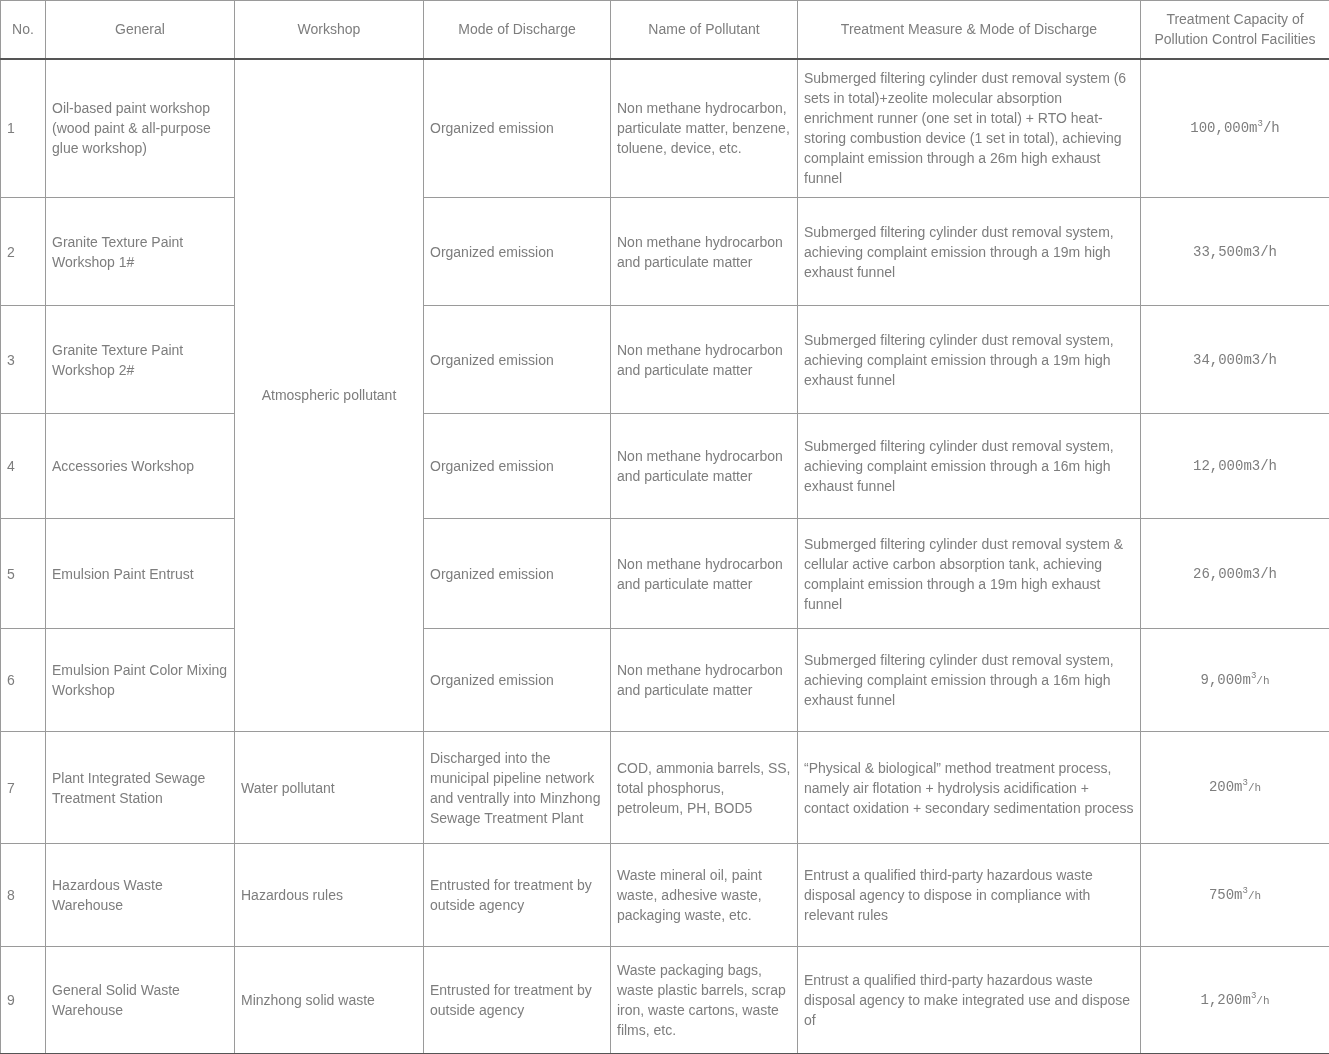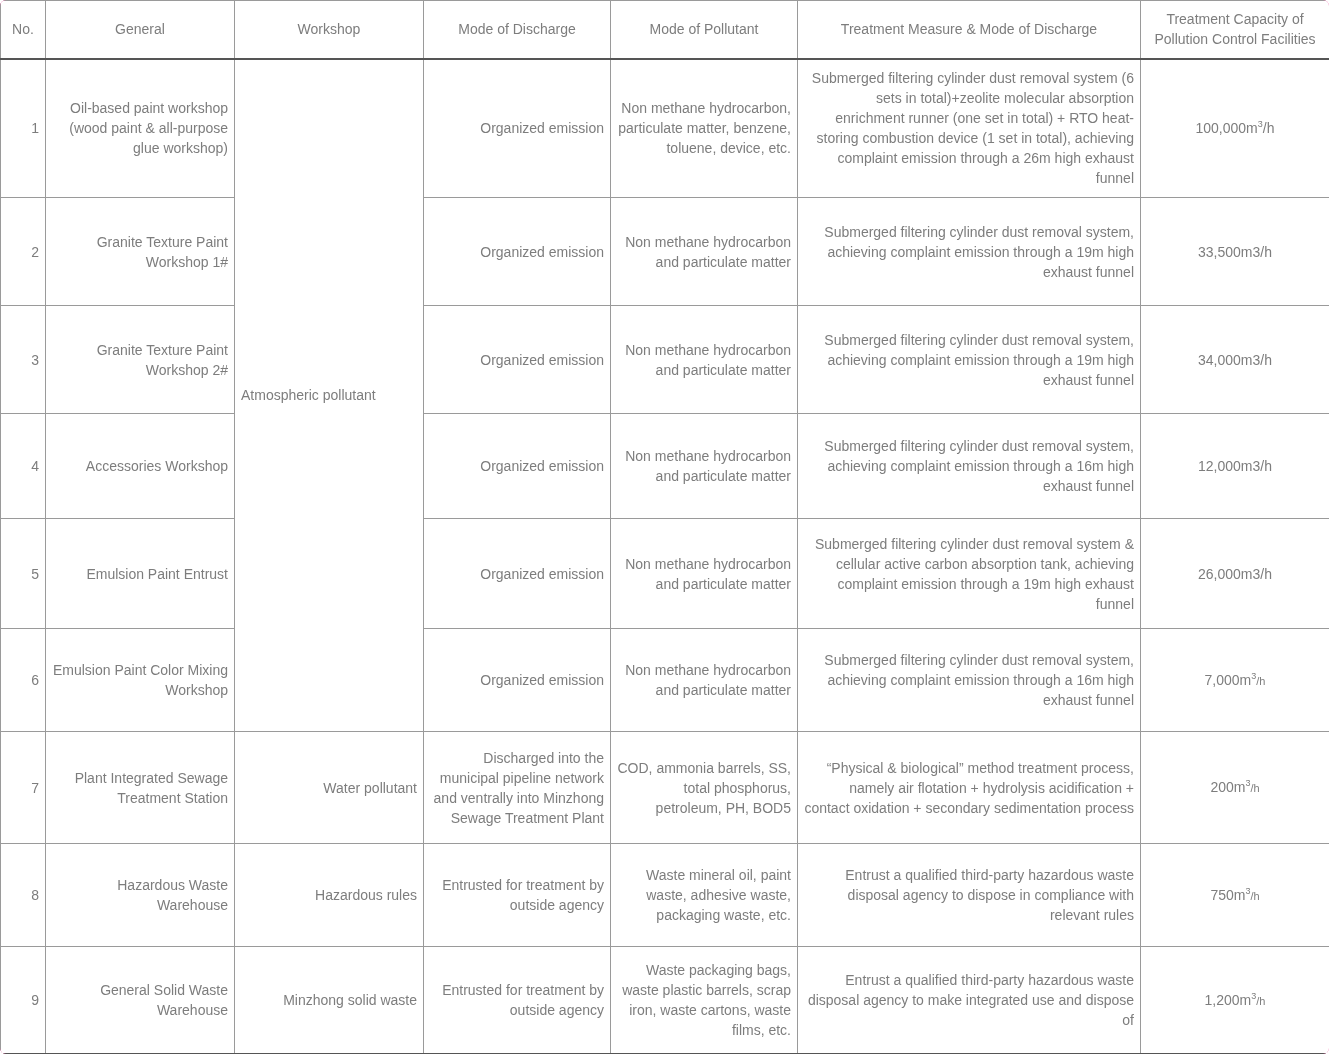--- a/index.html
+++ b/index.html
@@ -1,27 +1,27 @@
 <!DOCTYPE html>
 <html><head>
 <meta charset="utf-8">
 <style>
   html,body{margin:0;padding:0;background:#ffffff;}
   body{font-family:"Liberation Sans","DejaVu Sans",sans-serif;color:#7d7d7d;}
-  .table-wrap{width:1329px;height:1054px;overflow:hidden;background:#ec4899;border-radius:6px;}
+  .table-wrap{width:1329px;height:1054px;overflow:hidden;background:#ec4899;}
   table{border-collapse:collapse;table-layout:fixed;width:1329px;
         border:1px solid #8a8a8a;border-bottom:3px solid #555;}
   th,td{border:1px solid #9a9a9a;font-weight:normal;font-size:14px;
         line-height:20px;padding:2px 6px;vertical-align:middle;
         overflow:hidden;background:#fff;}
   thead tr{height:58px;}
   thead th{text-align:center;border-bottom:2px solid #555;color:#7d7d7d;}
-  td{text-align:right;}
-  td.center{text-align:left;}
-  td.cell-capacity{text-align:center;}
+  td{text-align:left;}
+  td.center{text-align:center;}
+  td.cell-capacity{text-align:center;font-family:Liberation Mono, monospace;}
   sup.cap-sup{font-size:9px;line-height:0;vertical-align:super;}
   span.cap-small{font-size:11px;}
 </style>
 </head>
 <body>
 
 <div class="table-wrap">
   <table>
     <colgroup>
       <col style="width:45px">
@@ -31,21 +31,21 @@
         <col style="width:187px">
         <col style="width:343px">
       <col style="width:189px">
     </colgroup>
     <thead>
       <tr>
         <th>No.</th>
         <th>General</th>
         <th>Workshop</th>
         <th>Mode of Discharge</th>
-        <th>Mode of Pollutant</th>
+        <th>Name of Pollutant</th>
         <th>Treatment Measure &amp; Mode of Discharge</th>
         <th>Treatment Capacity of Pollution Control Facilities</th>
       </tr>
     </thead>
     <tbody>
         <tr style="height: 139px;">
           <td class="cell-no">1</td>
           <td class="cell-workshop">Oil-based paint workshop (wood paint &amp; all-purpose glue workshop)</td>
           <td class="cell-pollutant center" rowspan="6">Atmospheric pollutant</td>
           <td class="cell-mode">Organized emission</td>
@@ -84,21 +84,21 @@
           <td class="cell-name">Non methane hydrocarbon and particulate matter</td>
           <td class="cell-treatment">Submerged filtering cylinder dust removal system &amp; cellular active carbon absorption tank, achieving complaint emission through a 19m high exhaust funnel</td>
           <td class="cell-capacity"><span>26,000m3/h</span></td>
         </tr>
         <tr style="height: 103px;">
           <td class="cell-no">6</td>
           <td class="cell-workshop">Emulsion Paint Color Mixing Workshop</td>
           <td class="cell-mode">Organized emission</td>
           <td class="cell-name">Non methane hydrocarbon and particulate matter</td>
           <td class="cell-treatment">Submerged filtering cylinder dust removal system, achieving complaint emission through a 16m high exhaust funnel</td>
-          <td class="cell-capacity"><span>7,000m</span><sup class="cap-sup">3</sup><span class="cap-small">/h</span></td>
+          <td class="cell-capacity"><span>9,000m</span><sup class="cap-sup">3</sup><span class="cap-small">/h</span></td>
         </tr>
         <tr style="height: 112px;">
           <td class="cell-no">7</td>
           <td class="cell-workshop">Plant Integrated Sewage Treatment Station</td>
           <td class="cell-pollutant">Water pollutant</td>
           <td class="cell-mode">Discharged into the municipal pipeline network and ventrally into Minzhong Sewage Treatment Plant</td>
           <td class="cell-name">COD, ammonia barrels, SS, total phosphorus, petroleum, PH, BOD5</td>
           <td class="cell-treatment">“Physical &amp; biological” method treatment process, namely air flotation + hydrolysis acidification + contact oxidation + secondary sedimentation process</td>
           <td class="cell-capacity"><span>200m</span><sup class="cap-sup">3</sup><span class="cap-small">/h</span></td>
         </tr>

